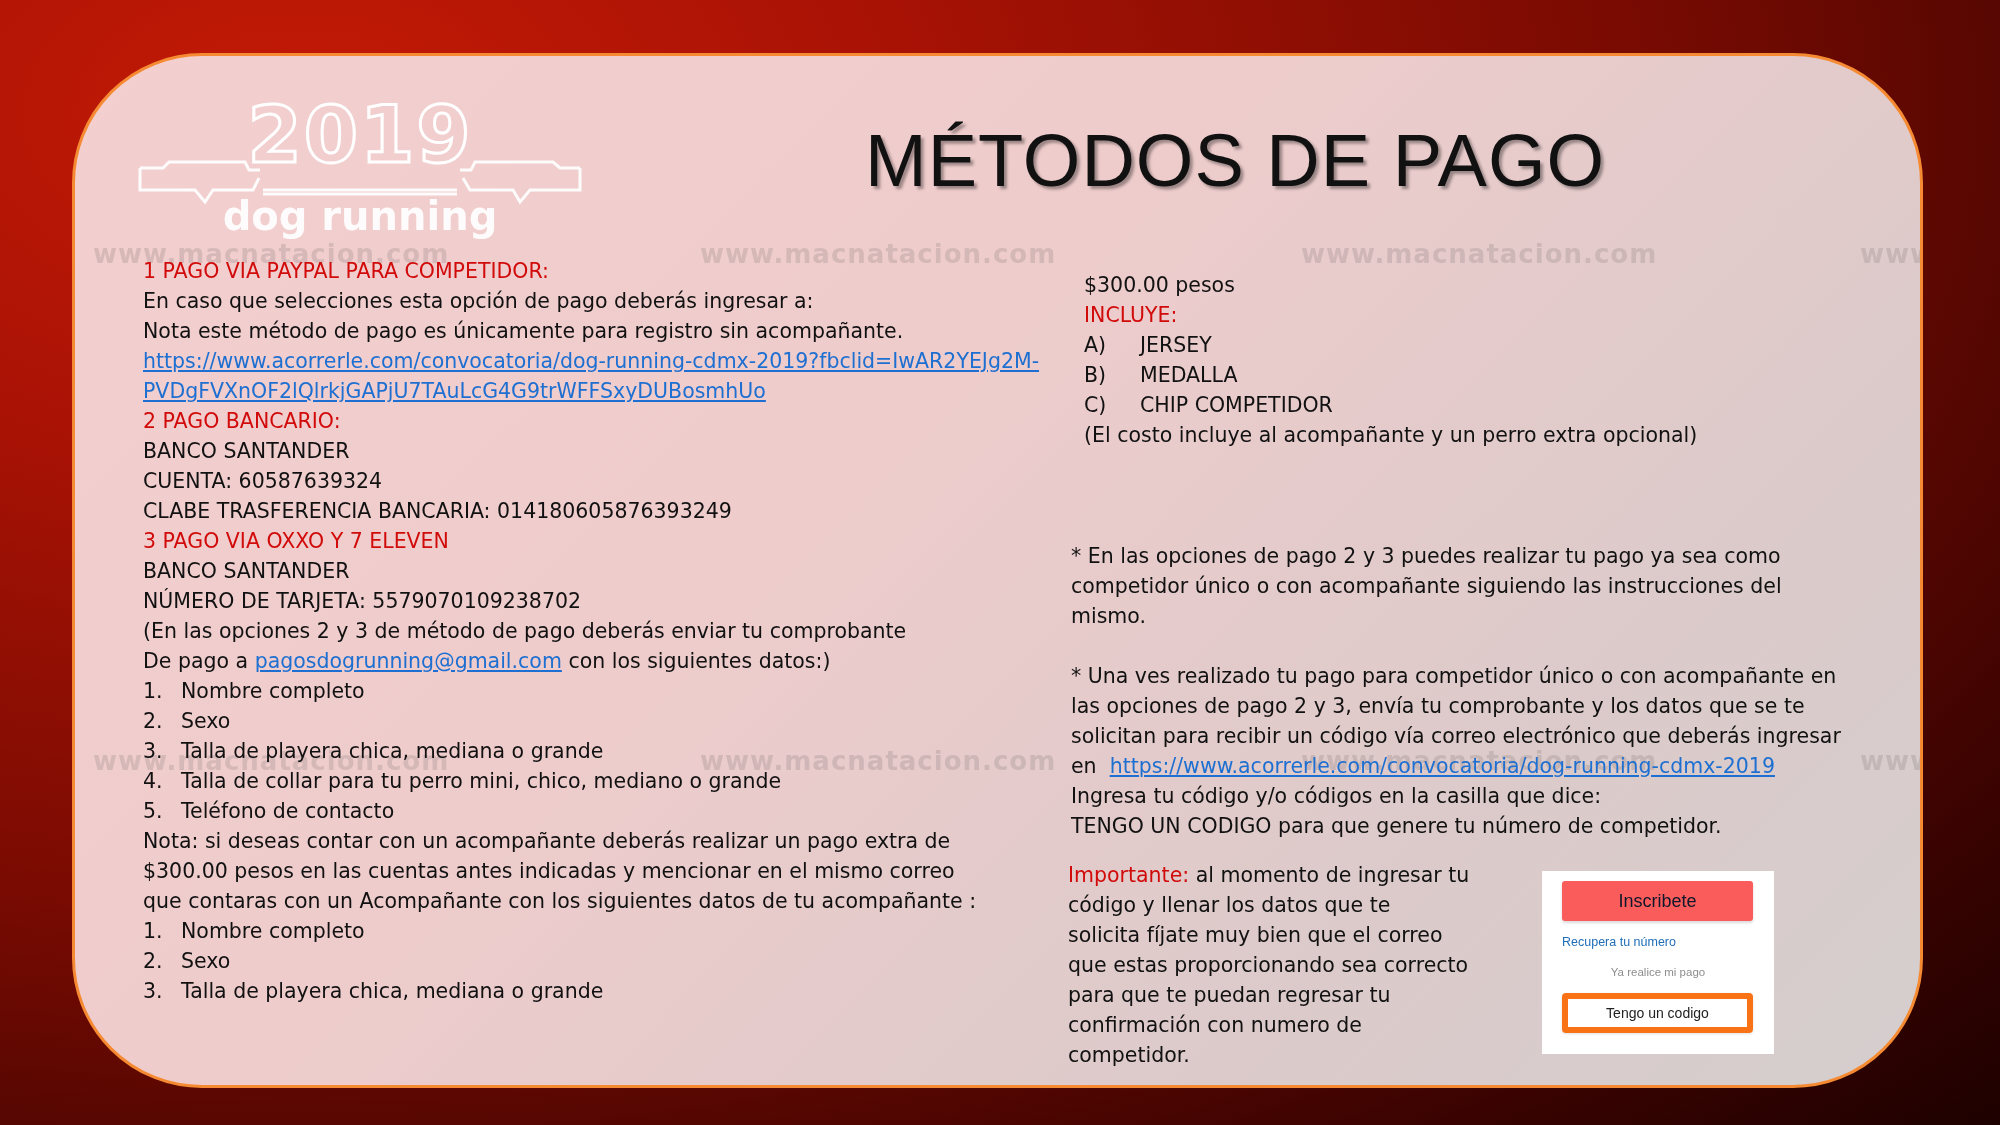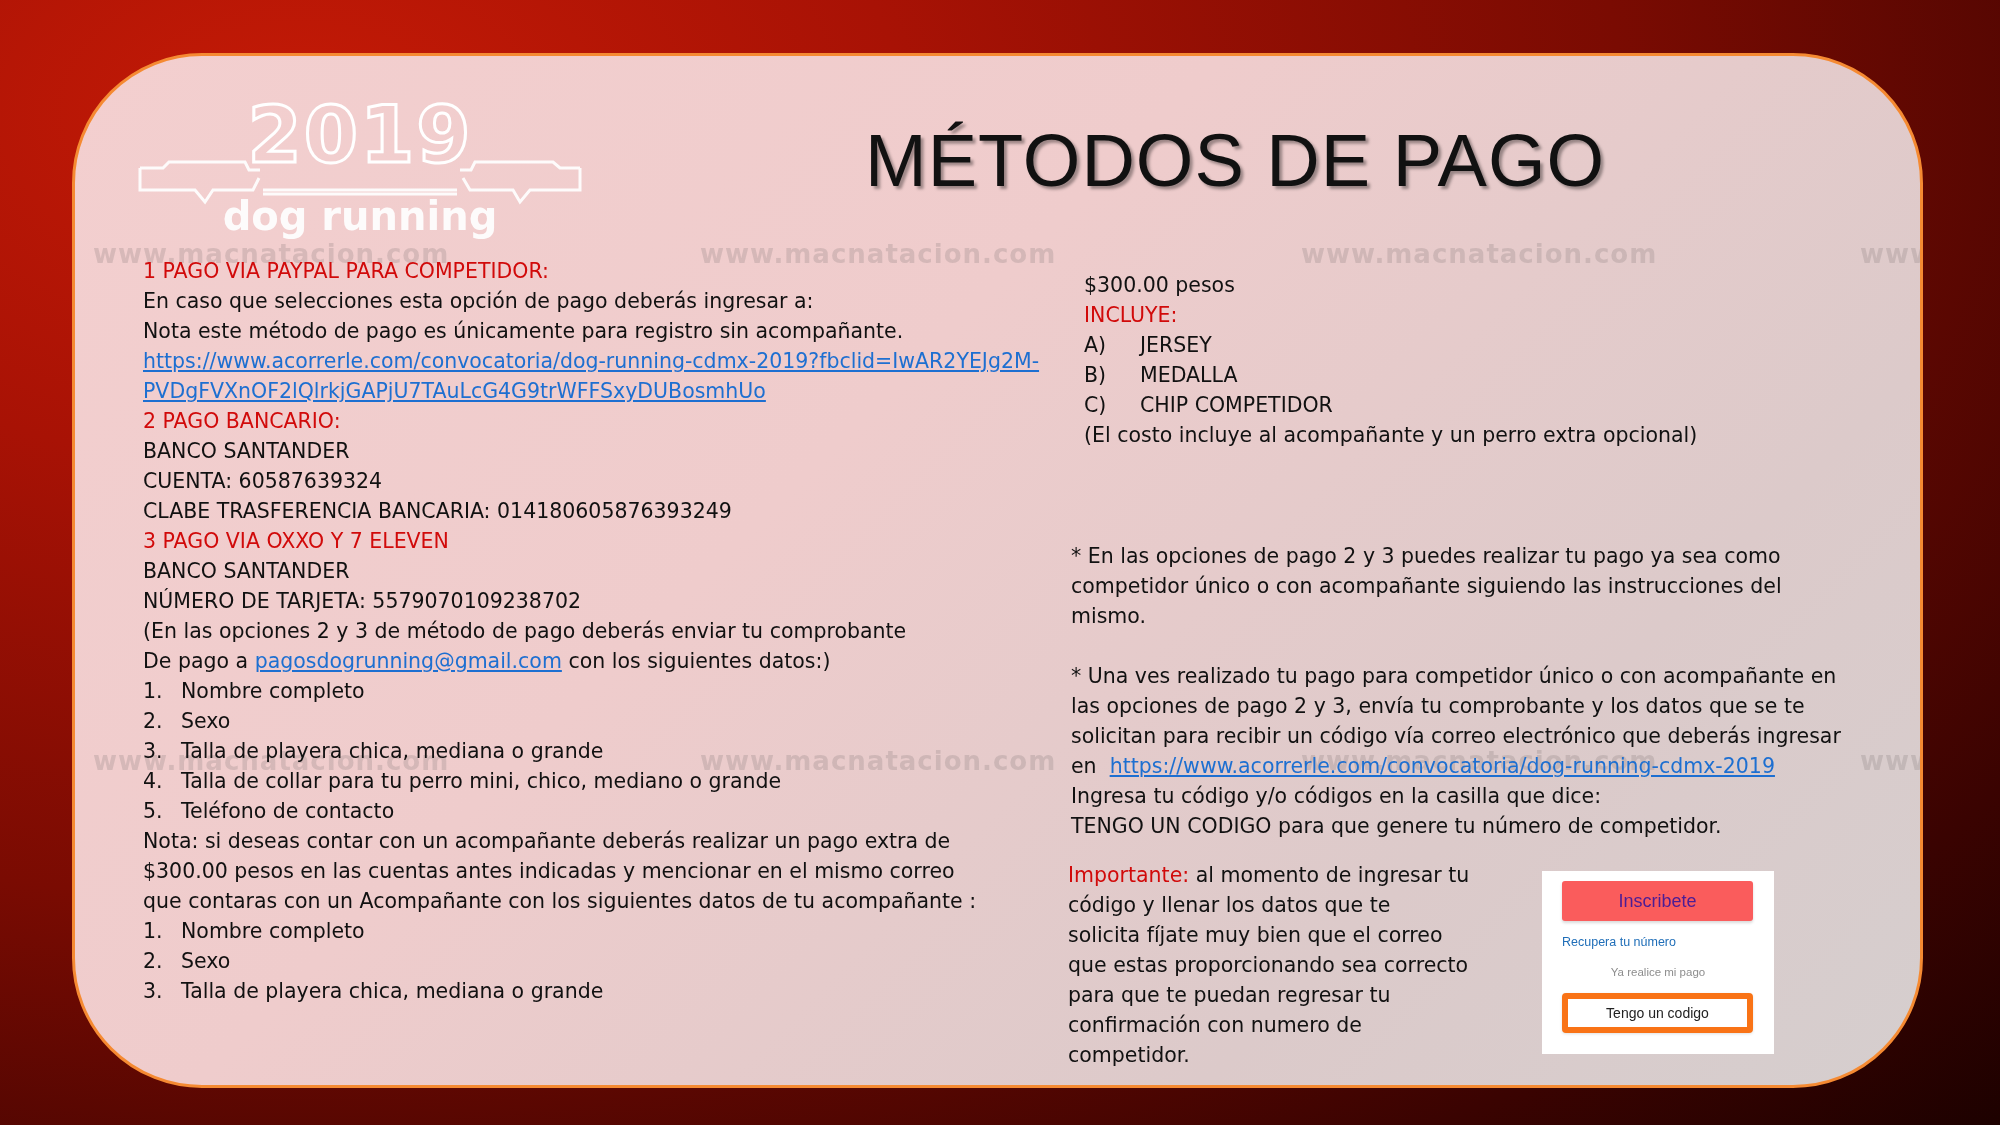--- a/index.html
+++ b/index.html
@@ -112,21 +112,21 @@
       background: #fff;
       box-sizing: border-box;
       padding: 10px 20px 0 20px;
       font-family: "Liberation Sans", sans-serif;
     }
     .btn-inscribete {
       display: block;
       width: 191px;
       height: 40px;
       background: #fa5c5c;
-      color: #4c1d95;
+      color: #0f172a;
       border-radius: 3px;
       border: none;
       font-size: 18px;
       font-family: "Liberation Sans", sans-serif;
       box-shadow: 0 2px 3px rgba(0,0,0,0.15);
       margin: 0;
       padding: 0;
       cursor: pointer;
     }
     .recupera {

